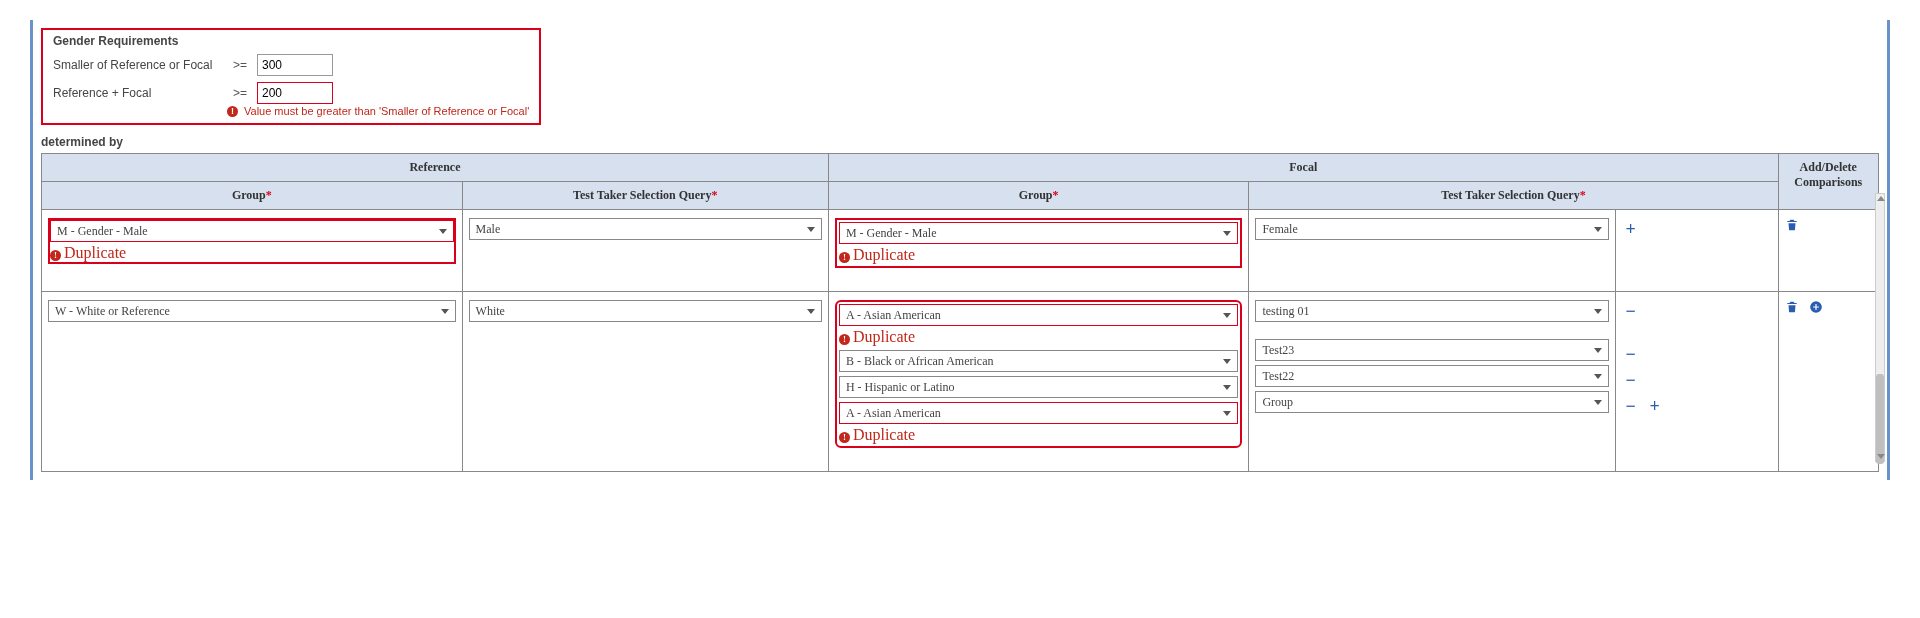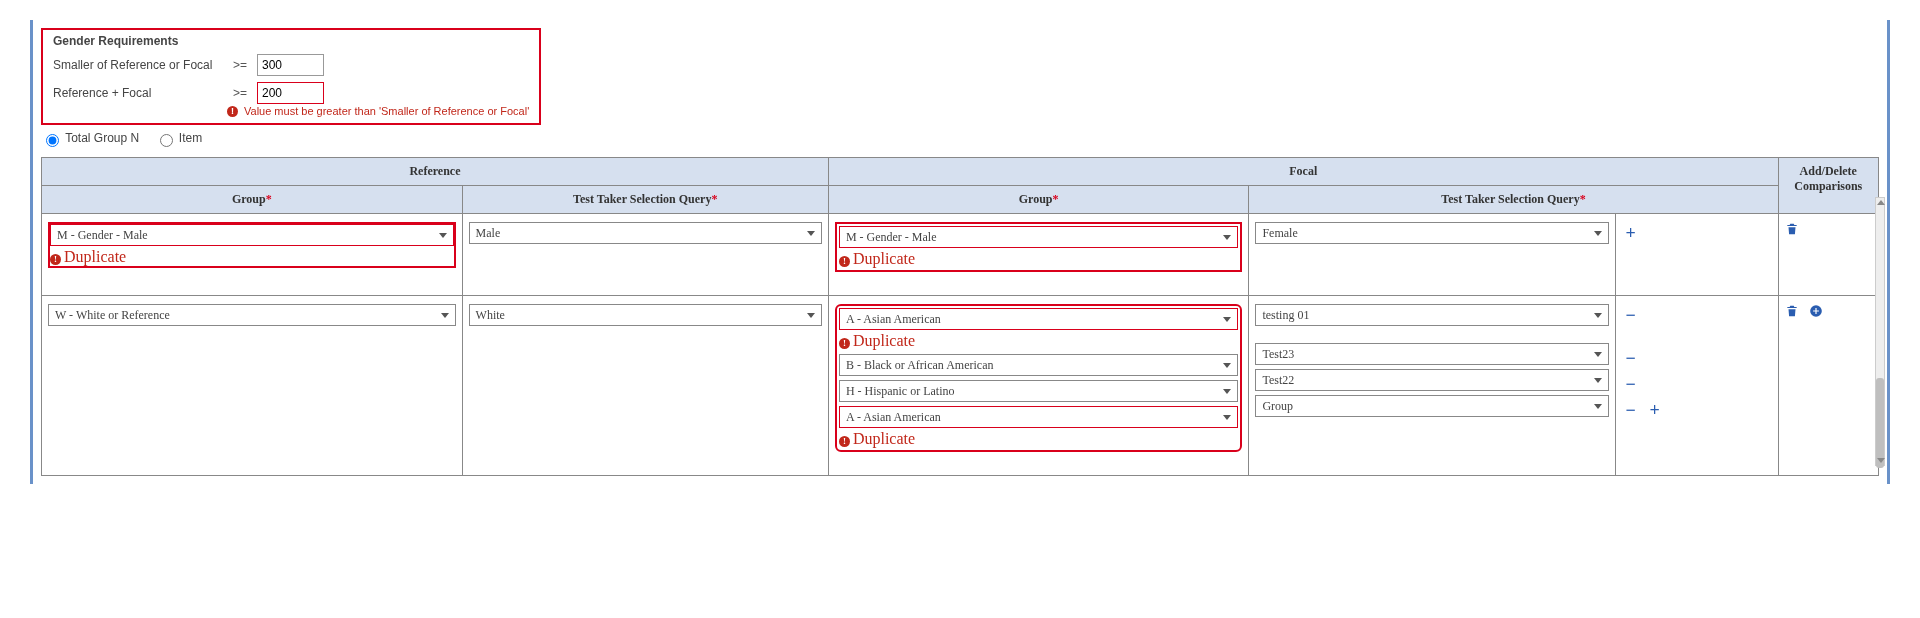--- a/index.html
+++ b/index.html
@@ -33,21 +33,21 @@
     background: #fff;
     display: inline-block;
     padding: 0 2px 0 0;
   }
   .field-row { display: flex; align-items: center; margin-bottom: 6px; }
   .field-label { width: 180px; color: #454545; }
   .op { width: 24px; color: #555; }
   .num-input {
     border: 1px solid #999;
     height: 22px;
-    width: 67px;
+    width: 76px;
     padding: 2px 4px;
     font-size: 12px;
   }
   .num-input.error { border: 1px solid #d9001b; }
   .err-text {
     color: #c1271a;
     font-size: 11px;
     margin-left: 174px;
     display: flex;
     align-items: center;
@@ -186,30 +186,21 @@
       <span class="field-label">Reference + Focal</span>
       <span class="op">&gt;=</span>
       <input class="num-input error" value="200" style="">
     </div>
     <div class="err-text">
       <span class="bang"></span>
       <span>Value must be greater than 'Smaller of Reference or Focal'</span>
     </div>
   </div>
 
-  <div class="radio-row">
-    <label>
-      <input type="radio" name="det" checked="" style="">
-      <span>Total Group N</span>
-    </label>
-    <label>
-      <input type="radio" name="det" style="">
-      <span>Item</span>
-    </label>
-  </div>
+  <div class="determined-label">determined by</div>
 
   <div style="position:relative">
   <table class="grid">
     <colgroup>
       <col class="col-ref-group">
           <col class="col-ref-query">
       <col class="col-foc-group">
           <col class="col-foc-query">
           <col class="col-pm">
       <col class="col-adddel">

